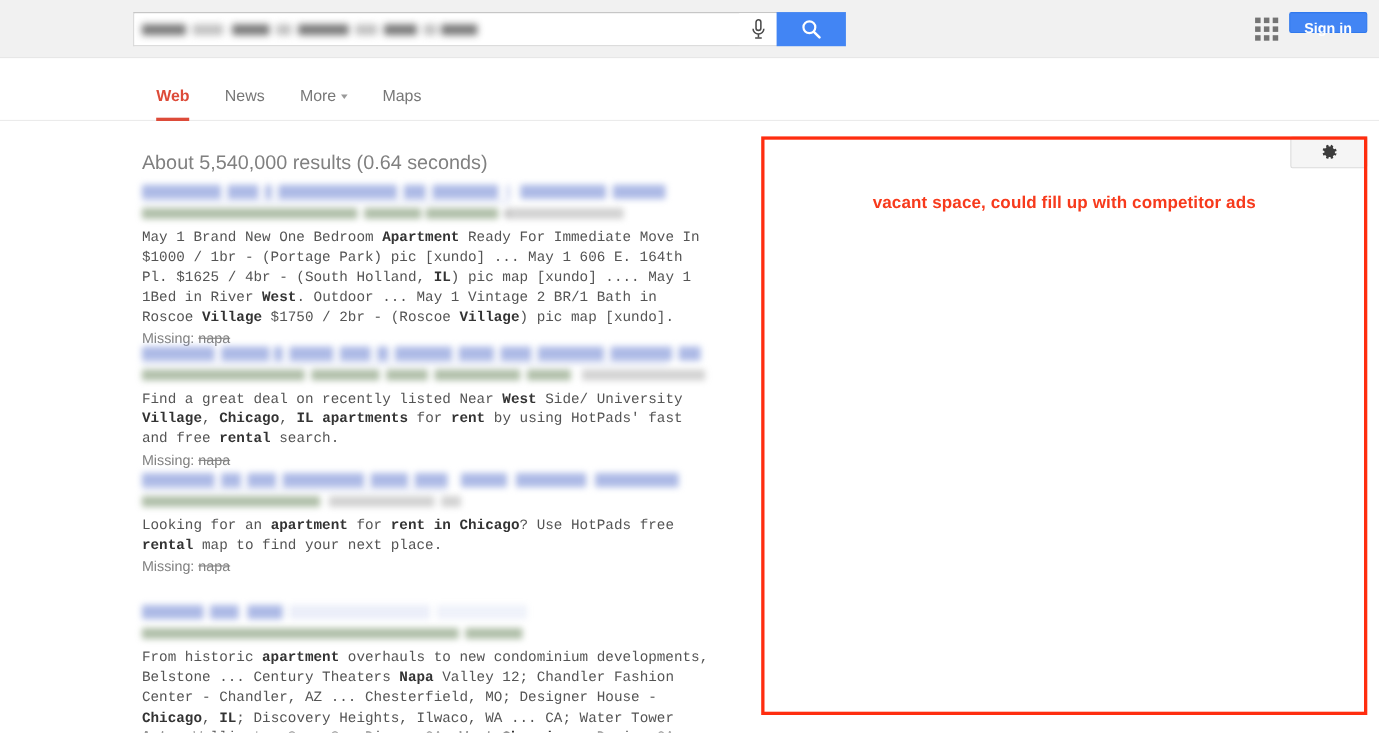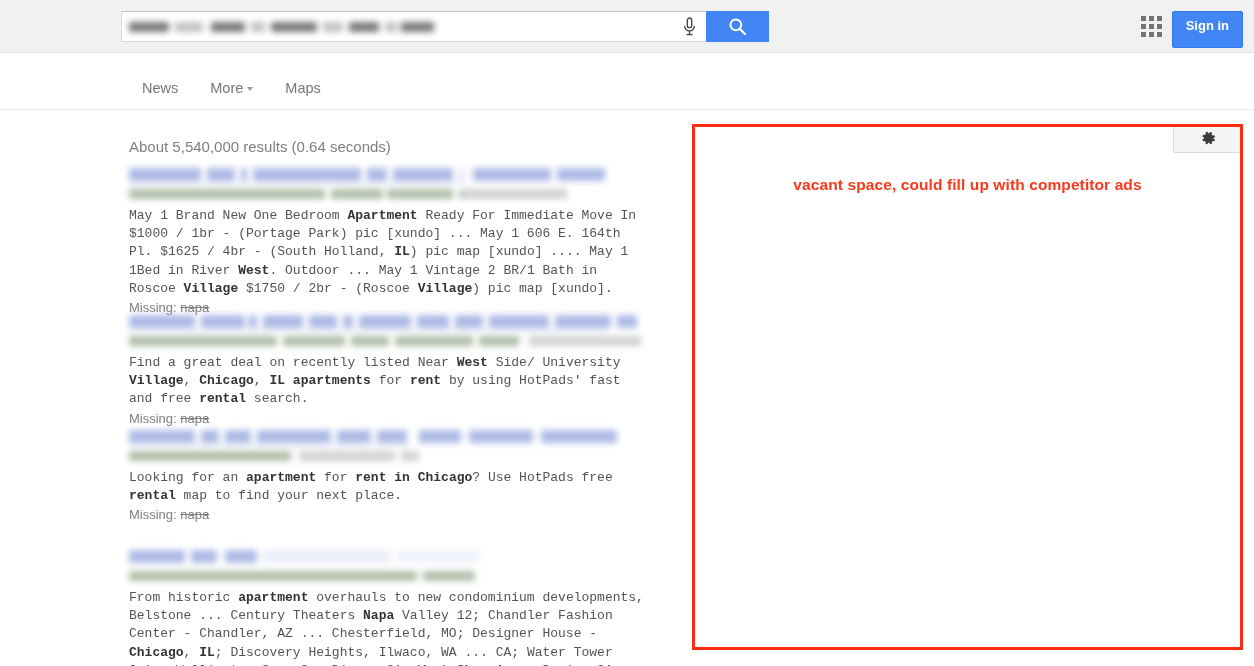--- a/index.html
+++ b/index.html
@@ -95,21 +95,21 @@
     grid-template-columns: repeat(3, 5px);
     grid-template-rows: repeat(3, 5px);
     gap: 3px;
     cursor: pointer;
   }
   .appsgrid b { display: block; width: 5px; height: 5px; background: #747474; }
 
   .signin {
     position: absolute;
     right: 11px; top: 11px;
-    height: 37px; min-width: 71px;
+    height: 19px; min-width: 71px;
     padding: 0 13px;
     background: #4285f4;
     color: #fff;
     border: 1px solid #3079ed;
     border-radius: 2px;
     font-size: 13px;
     font-weight: bold;
     line-height: 27px;
     text-align: center;
     cursor: pointer;
@@ -173,21 +173,21 @@
   .results {
     position: absolute;
     top: 110px; left: 0;
     width: 692px; height: 556px;
     background: #fff;
     overflow: hidden;
   }
   .resultcount {
     position: absolute;
     left: 129px; top: 28px;
-    font-size: 15px;
+    font-size: 18px;
     color: #808080;
     white-space: nowrap;
   }
 
   .result {
     position: absolute;
     left: 129px;
     width: 520px;
   }
   .r1 { top: 55px; }
@@ -330,20 +330,21 @@
       <b></b>
       <b></b>
       <b></b>
   </div>
 
   <div class="signin">Sign in</div>
 </div>
 
 <div class="navbar">
   <div class="navlist">
+    <div class="navitem active" style="color: rgb(221, 75, 57);"><span>Web</span></div>
     <div class="navitem"><span>News</span></div>
     <div class="navitem"><span>More</span><span class="caret"></span></div>
     <div class="navitem"><span>Maps</span></div>
   </div>
 
   <div class="gearbtn">
     <svg width="17" height="17" viewBox="0 0 20 20" aria-hidden="true">
       <path fill="#3c3c3c" d="M10 6.6a3.4 3.4 0 100 6.8 3.4 3.4 0 000-6.8zm0 5.1a1.7 1.7 0 110-3.4 1.7 1.7 0 010 3.4z"></path>
       <path fill="#3c3c3c" d="M17.4 11.3l-1.5-.4a6 6 0 000-1.8l1.5-.4a.5.5 0 00.3-.6l-.6-1.7a.5.5 0 00-.6-.3l-1.5.5a6 6 0 00-1.3-1.3l.5-1.5a.5.5 0 00-.3-.6L12.2 2a.5.5 0 00-.6.3l-.4 1.5a6 6 0 00-1.8 0L9 2.3a.5.5 0 00-.6-.3l-1.7.6a.5.5 0 00-.3.6l.5 1.5a6 6 0 00-1.3 1.3l-1.5-.5a.5.5 0 00-.6.3L2.9 7.5a.5.5 0 00.3.6l1.5.4a6 6 0 000 1.8l-1.5.4a.5.5 0 00-.3.6l.6 1.7a.5.5 0 00.6.3l1.5-.5a6 6 0 001.3 1.3l-.5 1.5a.5.5 0 00.3.6l1.7.6a.5.5 0 00.6-.3l.4-1.5a6 6 0 001.8 0l.4 1.5a.5.5 0 00.6.3l1.7-.6a.5.5 0 00.3-.6l-.5-1.5a6 6 0 001.3-1.3l1.5.5a.5.5 0 00.6-.3l.6-1.7a.5.5 0 00-.3-.6z"></path>
     </svg>

